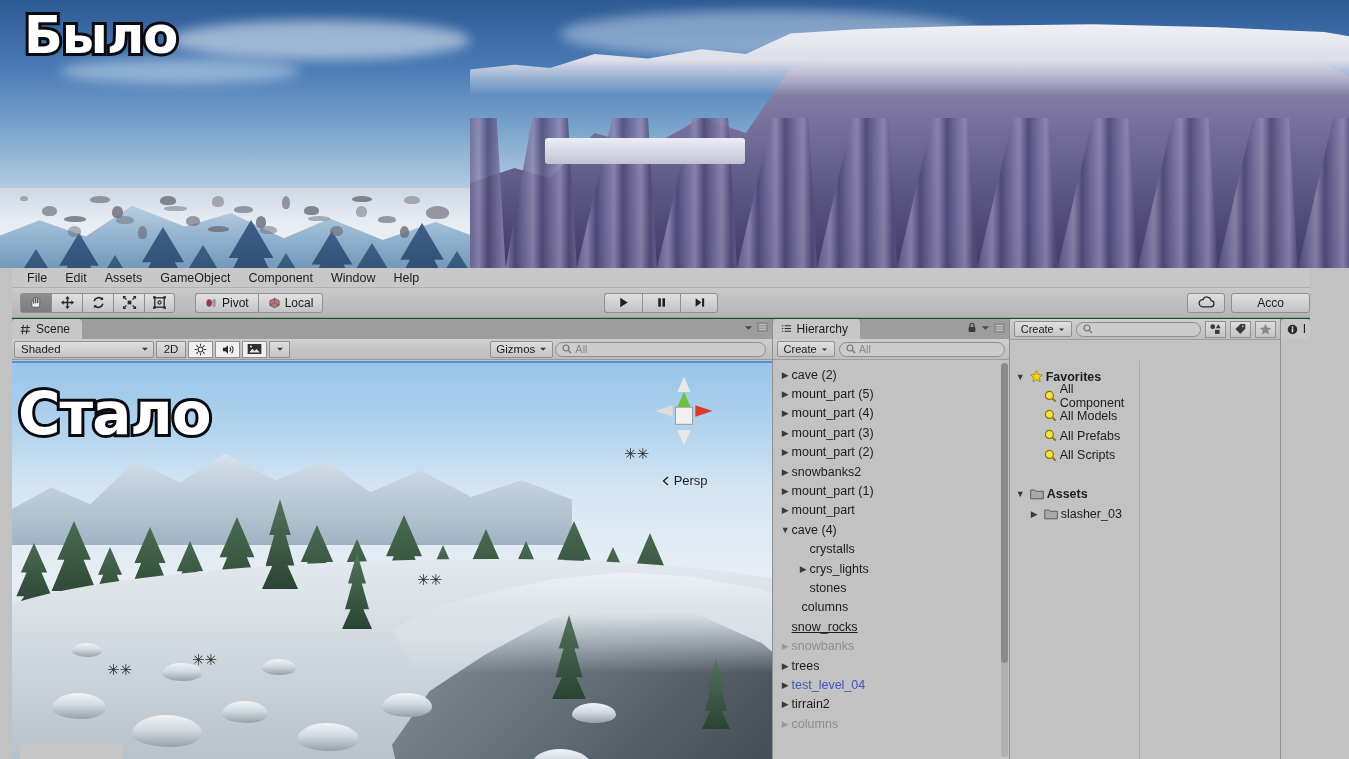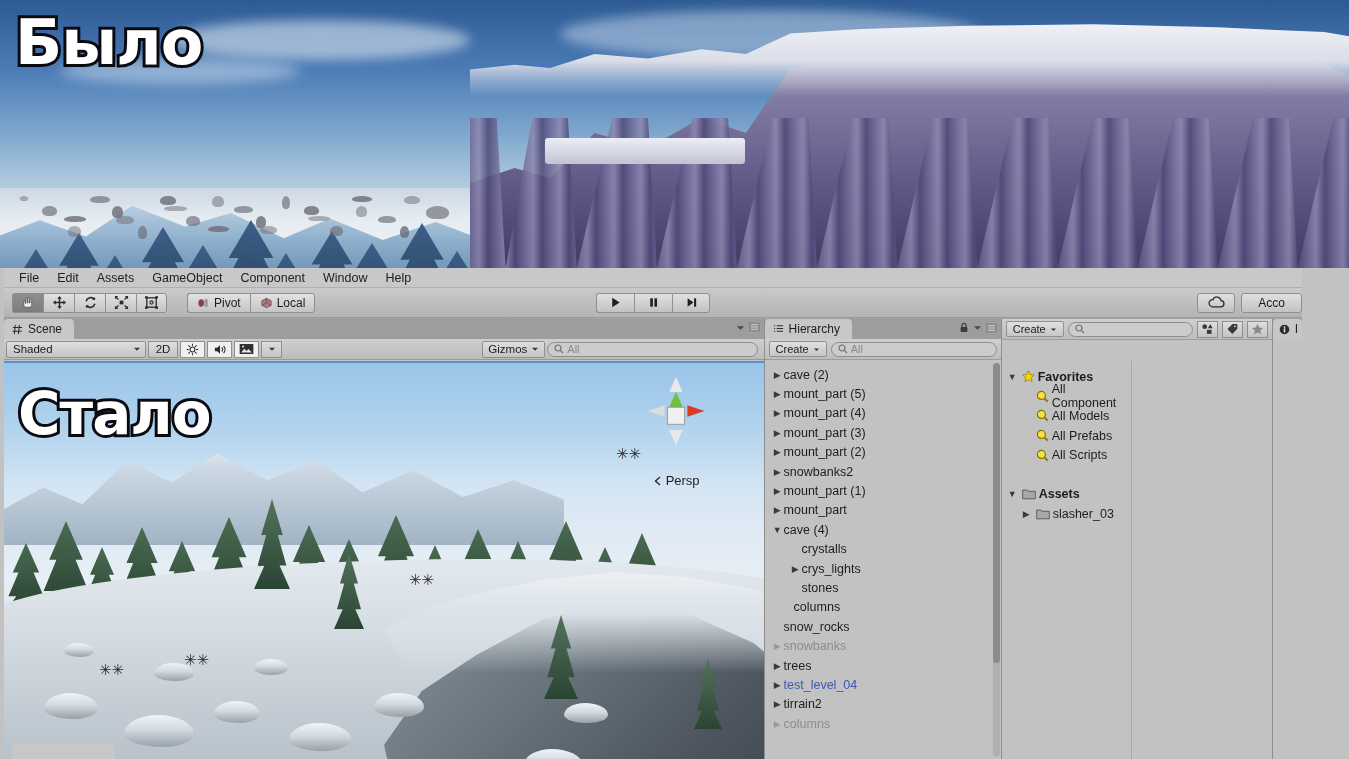--- a/index.html
+++ b/index.html
@@ -79,27 +79,27 @@
   .caption {
     position: absolute;
     font-family: "DejaVu Sans", sans-serif;
     font-weight: bold;
     color: #ffffff;
     -webkit-text-stroke: 6px #0a0a12;
     paint-order: stroke fill;
     letter-spacing: -1px;
     white-space: nowrap;
   }
-  .caption-before { left: 15px; top: 6px; font-size: 62px; }
+  .caption-before { left: 24px; top: 6px; font-size: 51px; }
   .caption-after  { left: 18px; top: 380px; font-size: 58px; }
 
   
   .editor {
-    position: absolute; left: 4px; top: 268px; width: 1298px; height: 491px;
-    background: #a3a3a3;
+    position: absolute; left: 12px; top: 268px; width: 1298px; height: 491px;
+    background: #14532d;
   }
   .menubar {
     height: 20px; background: #c8c8c8;
     display: flex; align-items: center; padding-left: 6px;
     border-bottom: 1px solid #b0b0b0;
   }
   .menubar .mi {
     font-size: 12.5px; color: #202020; padding: 0 9px; line-height: 20px; cursor: default;
   }
 
@@ -150,21 +150,21 @@
   .rightgroup {
     position: absolute; right: 0; display: flex; align-items: center; gap: 6px; padding-right: 0;
   }
   .cloudbtn {
     width: 38px; height: 20px;
     background: linear-gradient(to bottom, #e0e0e0 0%, #c2c2c2 100%);
     border: 1px solid #8f8f8f; border-radius: 3px;
     display: flex; align-items: center; justify-content: center;
   }
   .acctbtn {
-    height: 20px; padding: 0 16px;
+    height: 20px; padding: 0 25px;
     background: linear-gradient(to bottom, #e0e0e0 0%, #c2c2c2 100%);
     border: 1px solid #8f8f8f; border-radius: 3px;
     font-size: 12px; color: #1b1b1b; display: flex; align-items: center;
   }
 
   
   .panels { position: absolute; left: 0; top: 51px; right: 0; bottom: 0; display: flex; }
 
   .panel { position: relative; background: #c2c2c2; }
   .panel-tabbar {
@@ -732,21 +732,21 @@
               <span class="tlabel">crys_lights</span>
             </div>
             <div class="trow" style="padding-left: 24px;">
               <span class="tarrow empty">▶</span>
               <span class="tlabel">stones</span>
             </div>
             <div class="trow" style="padding-left: 16px;">
               <span class="tarrow empty">▶</span>
               <span class="tlabel">columns</span>
             </div>
-            <div class="trow" style="">
+            <div class="trow" style=" text-decoration: underline;">
               <span class="tarrow empty">▶</span>
               <span class="tlabel">snow_rocks</span>
             </div>
             <div class="trow dim" style="padding-left: 6px;">
               <span class="tarrow">▶</span>
               <span class="tlabel">snowbanks</span>
             </div>
             <div class="trow" style="padding-left: 6px;">
               <span class="tarrow">▶</span>
               <span class="tlabel">trees</span>

